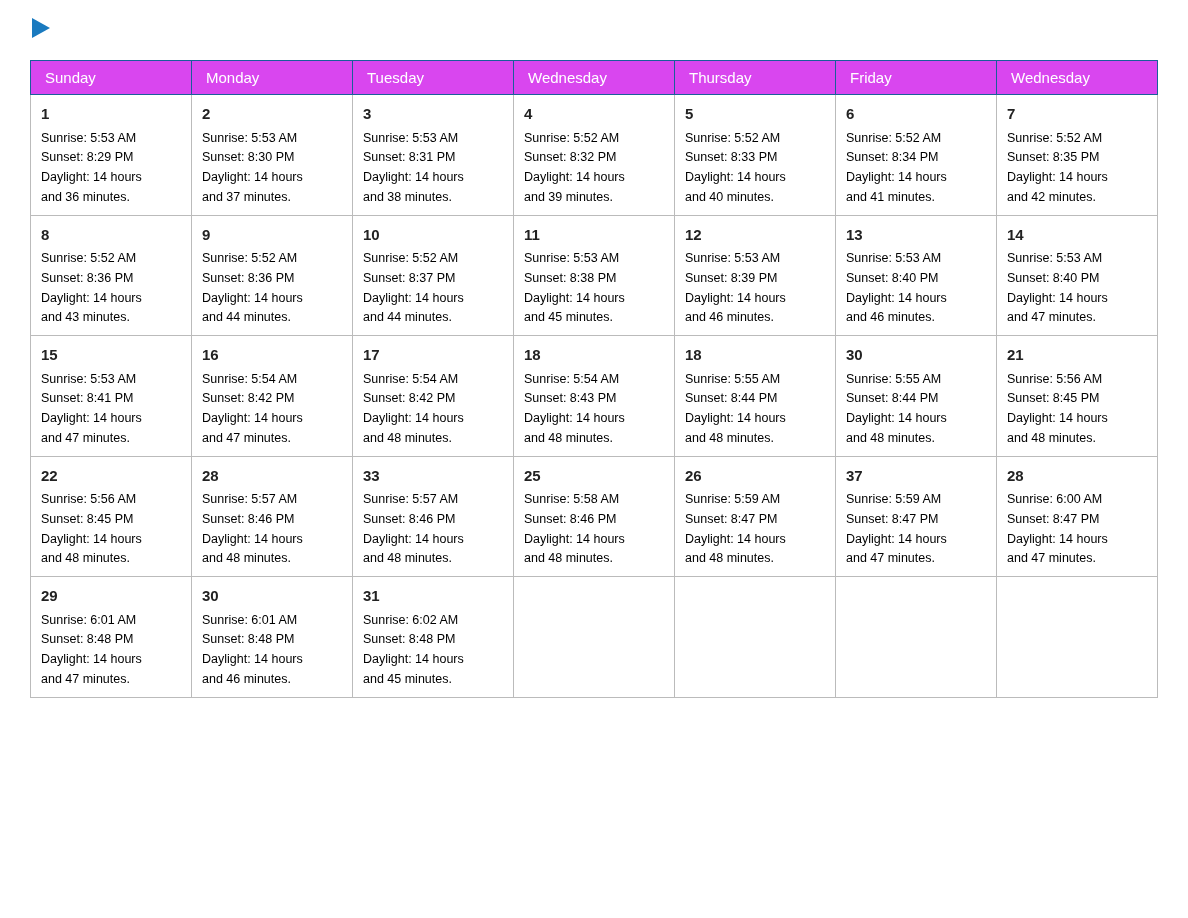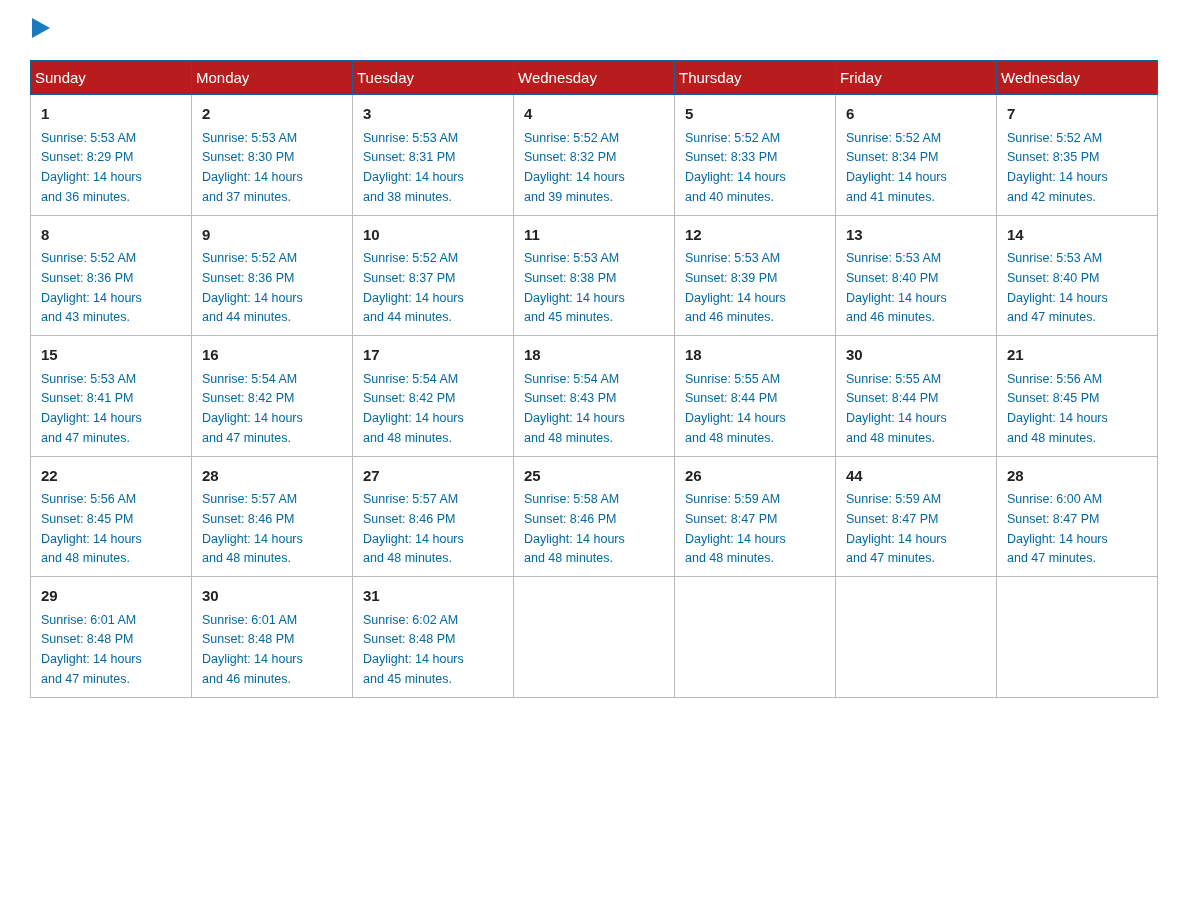--- a/index.html
+++ b/index.html
@@ -48,23 +48,23 @@
       font-size: 20px;
       color: #333;
       margin-top: 4px;
     }
     .calendar-table {
       width: 100%;
       border-collapse: collapse;
       border: 1px solid #999;
     }
     .calendar-table th {
-      background-color: #b91c1c;
+      background-color: #d946ef;
       color: #fff;
-      padding: 8px 4px;
+      padding: 8px 14px;
       font-size: 15px;
       font-weight: normal;
       text-align: left;
       border: 1px solid #1a5f9a;
     }
     .calendar-table td {
       vertical-align: top;
       padding: 8px 10px;
       border: 1px solid #bbb;
       font-size: 13px;
@@ -74,21 +74,21 @@
       background: #fff;
     }
     .day-number {
       font-size: 15px;
       font-weight: bold;
       display: block;
       margin-bottom: 2px;
     }
     .day-info {
       font-size: 12.5px;
-      color: #0369a1;
+      color: #000000;
       line-height: 1.5;
     }
     .empty-cell {
       background: #fff;
     }
   </style>
 </head>
 <body>
 
 <div class="header">
@@ -168,27 +168,27 @@
         <td><span class="day-number">30</span>
 <span class="day-info">Sunrise: 5:55 AM<br>Sunset: 8:44 PM<br>Daylight: 14 hours<br>and 48 minutes.</span></td>
         <td><span class="day-number">21</span>
 <span class="day-info">Sunrise: 5:56 AM<br>Sunset: 8:45 PM<br>Daylight: 14 hours<br>and 48 minutes.</span></td>
       </tr>
       <tr>
         <td><span class="day-number">22</span>
 <span class="day-info">Sunrise: 5:56 AM<br>Sunset: 8:45 PM<br>Daylight: 14 hours<br>and 48 minutes.</span></td>
         <td><span class="day-number">28</span>
 <span class="day-info">Sunrise: 5:57 AM<br>Sunset: 8:46 PM<br>Daylight: 14 hours<br>and 48 minutes.</span></td>
-        <td><span class="day-number">27</span>
+        <td><span class="day-number">33</span>
 <span class="day-info">Sunrise: 5:57 AM<br>Sunset: 8:46 PM<br>Daylight: 14 hours<br>and 48 minutes.</span></td>
         <td><span class="day-number">25</span>
 <span class="day-info">Sunrise: 5:58 AM<br>Sunset: 8:46 PM<br>Daylight: 14 hours<br>and 48 minutes.</span></td>
         <td><span class="day-number">26</span>
 <span class="day-info">Sunrise: 5:59 AM<br>Sunset: 8:47 PM<br>Daylight: 14 hours<br>and 48 minutes.</span></td>
-        <td><span class="day-number">44</span>
+        <td><span class="day-number">37</span>
 <span class="day-info">Sunrise: 5:59 AM<br>Sunset: 8:47 PM<br>Daylight: 14 hours<br>and 47 minutes.</span></td>
         <td><span class="day-number">28</span>
 <span class="day-info">Sunrise: 6:00 AM<br>Sunset: 8:47 PM<br>Daylight: 14 hours<br>and 47 minutes.</span></td>
       </tr>
       <tr>
         <td><span class="day-number">29</span>
 <span class="day-info">Sunrise: 6:01 AM<br>Sunset: 8:48 PM<br>Daylight: 14 hours<br>and 47 minutes.</span></td>
         <td><span class="day-number">30</span>
 <span class="day-info">Sunrise: 6:01 AM<br>Sunset: 8:48 PM<br>Daylight: 14 hours<br>and 46 minutes.</span></td>
         <td><span class="day-number">31</span>

